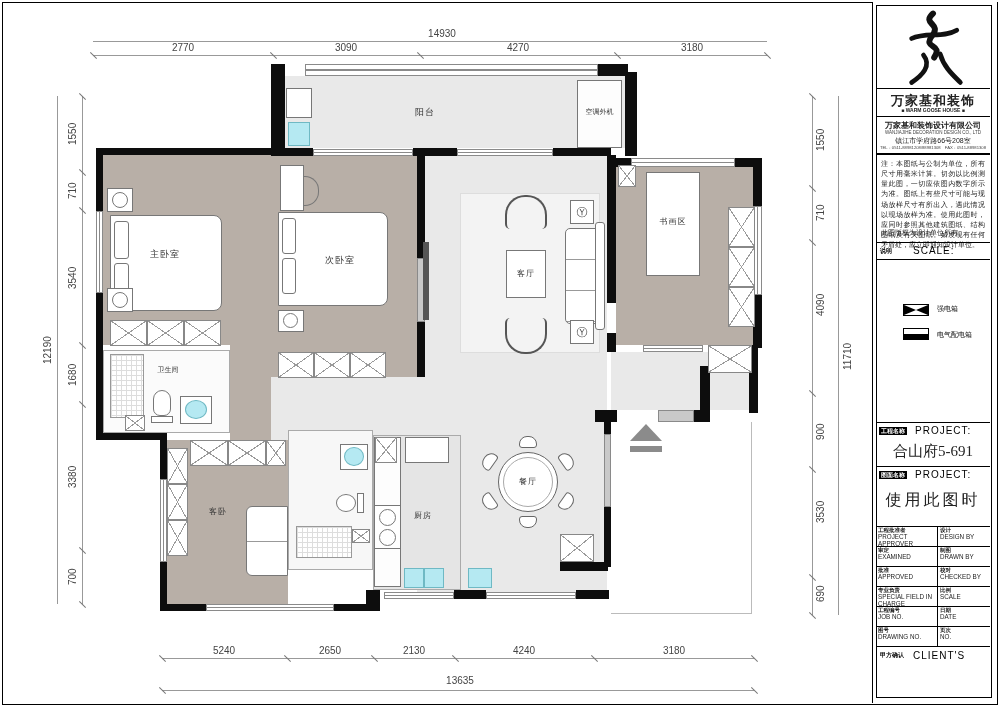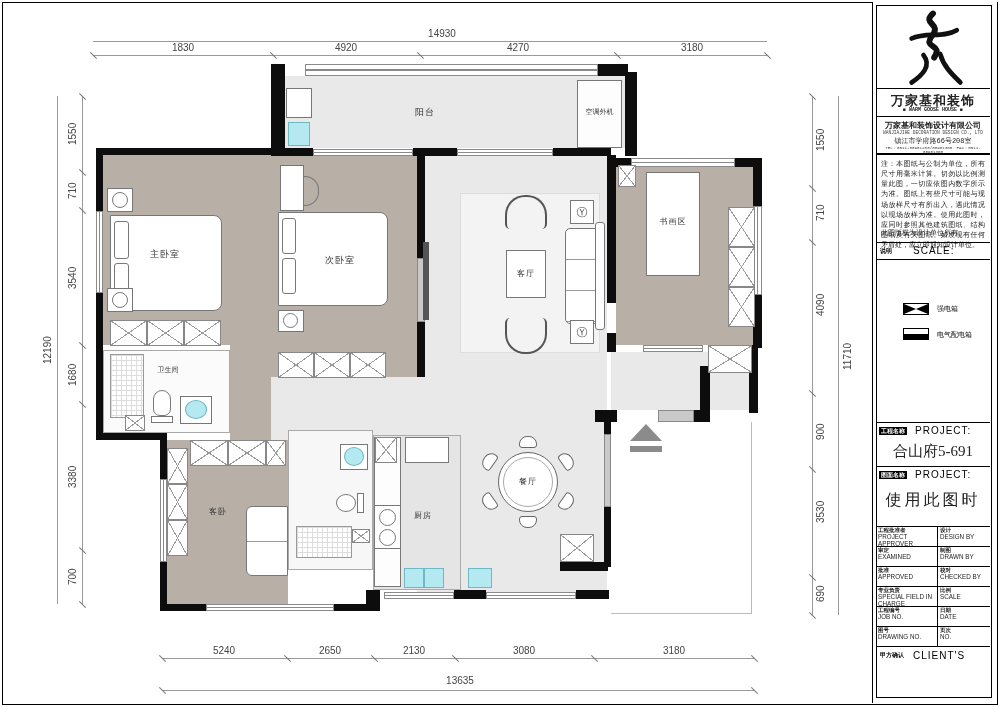--- a/index.html
+++ b/index.html
@@ -1,19 +1,19 @@
 <!DOCTYPE html>
 <html><head>
 <meta charset="utf-8">
 <style>
   html,body{margin:0;padding:0;background:#fff;}
   #page{position:relative;width:1000px;height:707px;background:#fff;overflow:hidden;
         font-family:"Liberation Sans",sans-serif;color:#222;}
   .sheet{position:absolute;left:2px;top:2px;width:994px;height:701px;border:1.5px solid #000;}
-  .abs{position:absolute;font-family:Liberation Mono, monospace;}
+  .abs{position:absolute;}
   .floor{position:absolute;}
   .w{position:absolute;background:#0d0d0d;}
   .sillg{position:absolute;background:#c9c9c9;border:1px solid #8a8a8a;box-sizing:border-box;}
   .winh{position:absolute;border:1px solid #8a8a8a;box-sizing:border-box;
         background:linear-gradient(to bottom,#fff 0 42%,#8a8a8a 42% 58%,#fff 58% 100%);}
   .winv{position:absolute;border:1px solid #8a8a8a;box-sizing:border-box;
         background:linear-gradient(to right,#fff 0 42%,#8a8a8a 42% 58%,#fff 58% 100%);}
   .fw{position:absolute;background:#fff;border:1px solid #777;box-sizing:border-box;}
   .xbox{position:absolute;background:#fff;border:1px solid #888;box-sizing:border-box;
         background-image:
@@ -215,35 +215,35 @@
   <div class="chair" style="left:558px;top:496px;transform:rotate(125deg);"></div>
   <div class="lbl" style="left:505px;top:478px;width:46px;font-size:8px;">餐厅</div>
   <div class="xbox" style="left:560px;top:534px;width:34px;height:28px;"></div>
 
   <div class="tri" style="left:630px;top:424px;"></div>
   <div class="abs" style="left:630px;top:446px;width:32px;height:6px;background:#8b8b8b;"></div>
 
   <div class="dimh" style="left:410px;top:29px;width:64px;">14930</div>
   <div class="dline" style="left:93px;top:41px;width:674px;height:1px;"></div>
   <div class="dline" style="left:93px;top:55px;width:674px;height:1px;"></div>
-  <div class="dimh" style="left:155px;top:43px;width:56px;">1830</div>
-  <div class="dimh" style="left:318px;top:43px;width:56px;">4920</div>
+  <div class="dimh" style="left:155px;top:43px;width:56px;">2770</div>
+  <div class="dimh" style="left:318px;top:43px;width:56px;">3090</div>
   <div class="dimh" style="left:490px;top:43px;width:56px;">4270</div>
   <div class="dimh" style="left:664px;top:43px;width:56px;">3180</div>
   <div class="tick" style="left:89px;top:55px;"></div>
   <div class="tick" style="left:269px;top:55px;"></div>
   <div class="tick" style="left:416px;top:55px;"></div>
   <div class="tick" style="left:613px;top:55px;"></div>
   <div class="tick" style="left:763px;top:55px;"></div>
 
   <div class="dline" style="left:162px;top:658px;width:592px;height:1px;"></div>
   <div class="dimh" style="left:196px;top:646px;width:56px;">5240</div>
   <div class="dimh" style="left:302px;top:646px;width:56px;">2650</div>
   <div class="dimh" style="left:386px;top:646px;width:56px;">2130</div>
-  <div class="dimh" style="left:496px;top:646px;width:56px;">3080</div>
+  <div class="dimh" style="left:496px;top:646px;width:56px;">4240</div>
   <div class="dimh" style="left:646px;top:646px;width:56px;">3180</div>
   <div class="dimh" style="left:428px;top:676px;width:64px;">13635</div>
   <div class="dline" style="left:162px;top:690px;width:592px;height:1px;"></div>
   <div class="tick" style="left:158px;top:658px;"></div>
   <div class="tick" style="left:283px;top:658px;"></div>
   <div class="tick" style="left:370px;top:658px;"></div>
   <div class="tick" style="left:451px;top:658px;"></div>
   <div class="tick" style="left:590px;top:658px;"></div>
   <div class="tick" style="left:750px;top:658px;"></div>
   <div class="tick" style="left:158px;top:690px;"></div>

